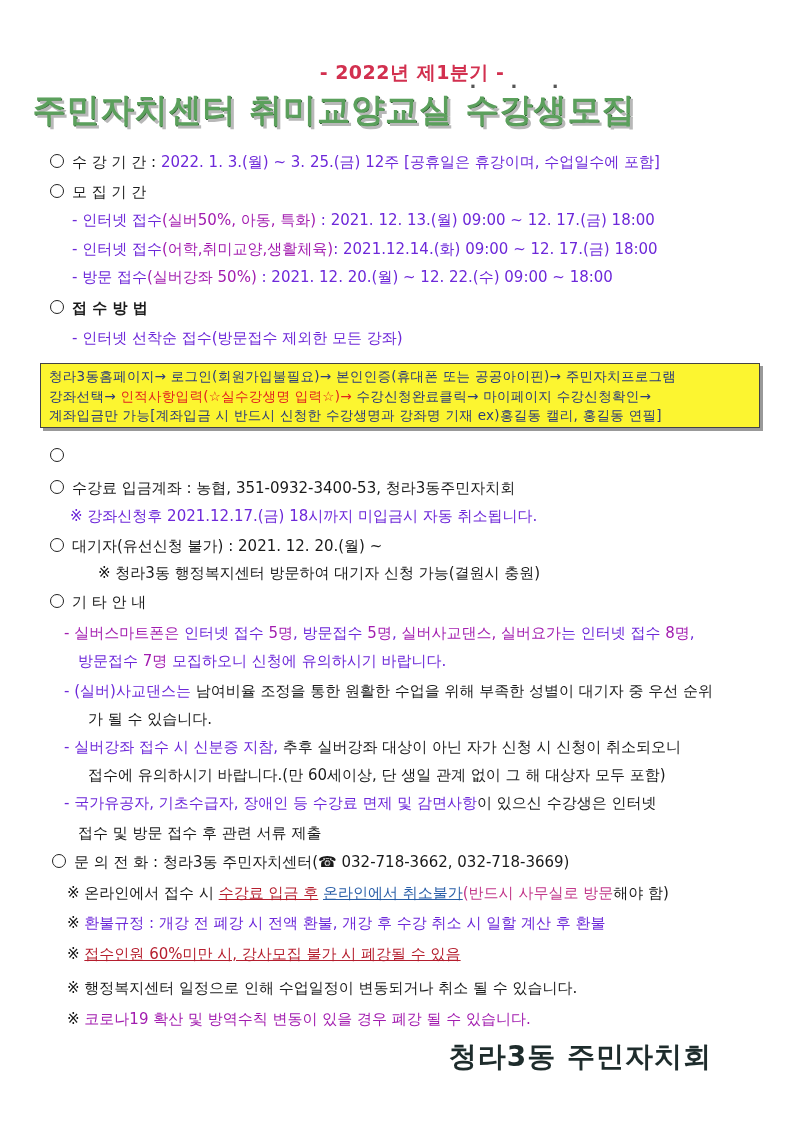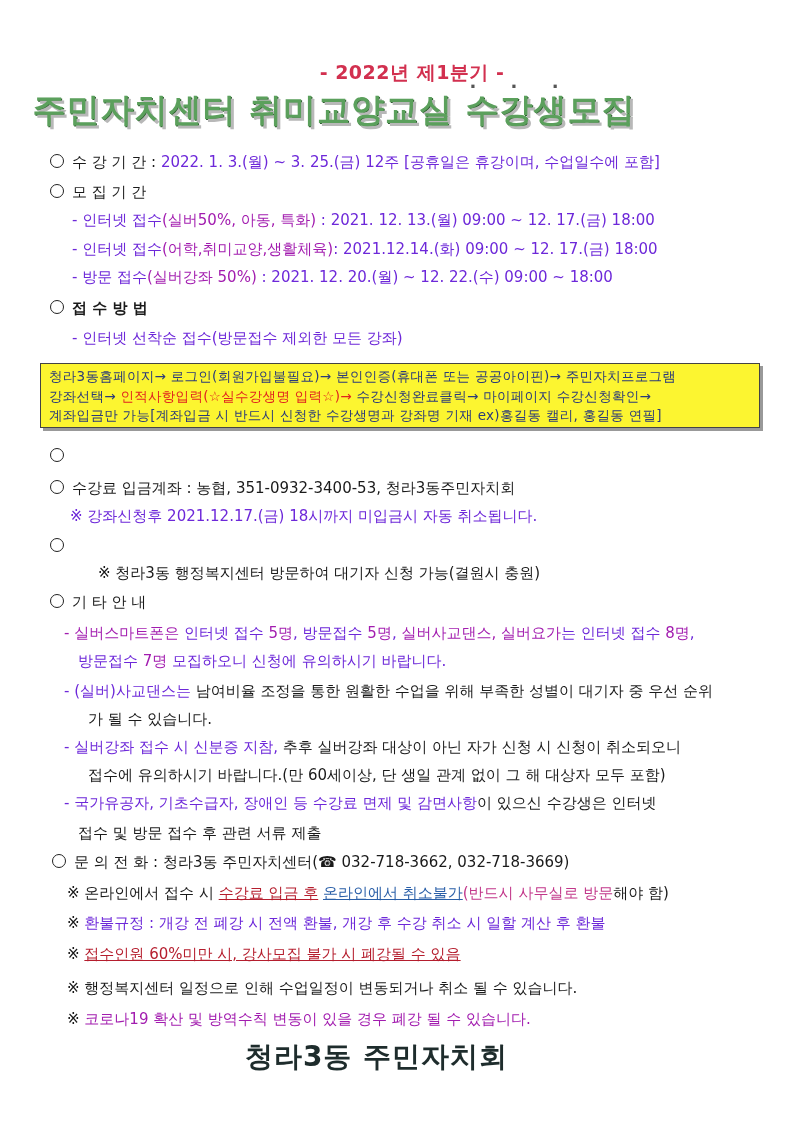--- a/index.html
+++ b/index.html
@@ -33,21 +33,21 @@
   .ubblue { color: #2a5fa8; text-decoration: underline; text-decoration-color: #2a5fa8; }
   .notice-box {
     position: absolute; left: 40px; top: 363px; width: 720px; height: 65px;
     background: #fcf530; border: 1.5px solid #444;
     box-shadow: 3px 3px 0 #999;
     padding: 3px 8px; box-sizing: border-box;
     font-size: 13.5px; line-height: 19.5px; color: #2a3a7a; letter-spacing: 0.3px;
   }
   .notice-box .hl { color: #e0231f; margin-top: 13px; }
   .footer {
-    left: 0; width: 671px; top: 1038px; text-align: center;
+    left: 0; width: 671px; top: 1038px; text-align: right;
     font-size: 28px; font-weight: bold; color: #1e2c2c; letter-spacing: 1px; padding-left: 29px;
   }
 </style>
 </head>
 <body>
 
 <div class="abs subtitle">- 2022년 제1분기 -</div>
 <div class="abs title"><span>주민자치센터 취미교양교실 </span><span class="dotted">수강생</span><span>모집</span></div>
 
 <div class="abs line" style="left:38px; top:152px;">
@@ -81,21 +81,21 @@
 <div class="abs line" style="left:38px; top:446px;">
   <span class="circle"></span>
 </div>
 
 <div class="abs line" style="left:38px; top:478px;">
   <span class="circle"></span><span class="black">수강료 입금계좌 : 농협, 351-0932-3400-53, 청라3동주민자치회</span>
 </div>
 <div class="abs line blue" style="left:58px; top:506px;">※ 강좌신청후 2021.12.17.(금) 18시까지 미입금시 자동 취소됩니다.</div>
 
 <div class="abs line" style="left:38px; top:536px;">
-  <span class="circle"></span>
+  <span class="circle"></span><span class="black">대기자(유선신청 불가) : 2021. 12. 20.(월) ~</span>
 </div>
 <div class="abs line black" style="left:86px; top:563px;">※ 청라3동 행정복지센터 방문하여 대기자 신청 가능(결원시 충원)</div>
 
 <div class="abs line" style="left:38px; top:592px;">
   <span class="circle"></span><span class="black">기 타 안 내</span>
 </div>
 
 <div class="abs line" style="left:52px; top:623px;">
   <span class="red">- 실버스마트폰은</span><span class="blue">  인터넷 접수 </span><span class="red">5명</span><span class="blue">, 방문접수 </span><span class="red">5명</span><span class="blue">,   </span><span class="red">실버사교댄스, 실버요가</span><span class="blue">는 인터넷 접수 </span><span class="red">8명</span><span class="blue">,</span>
 </div>

